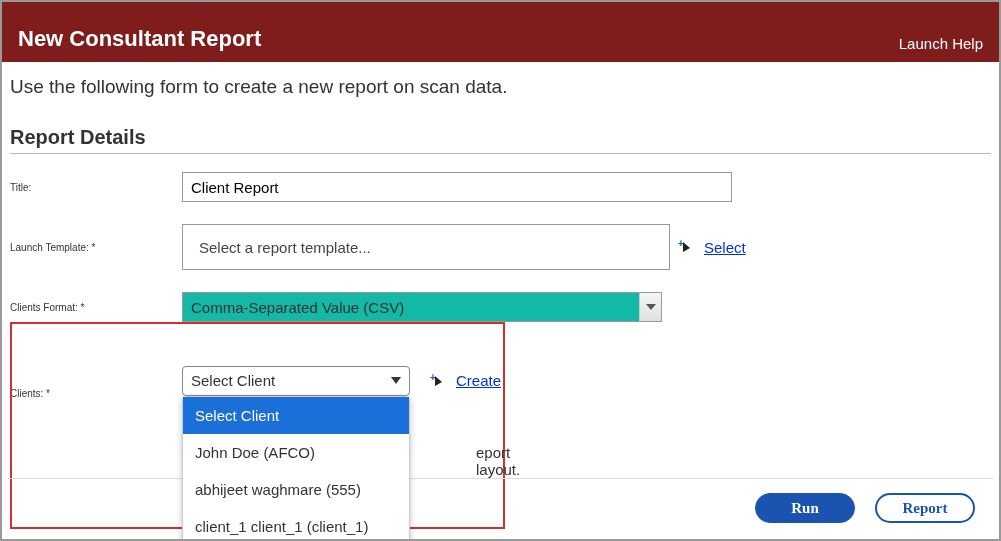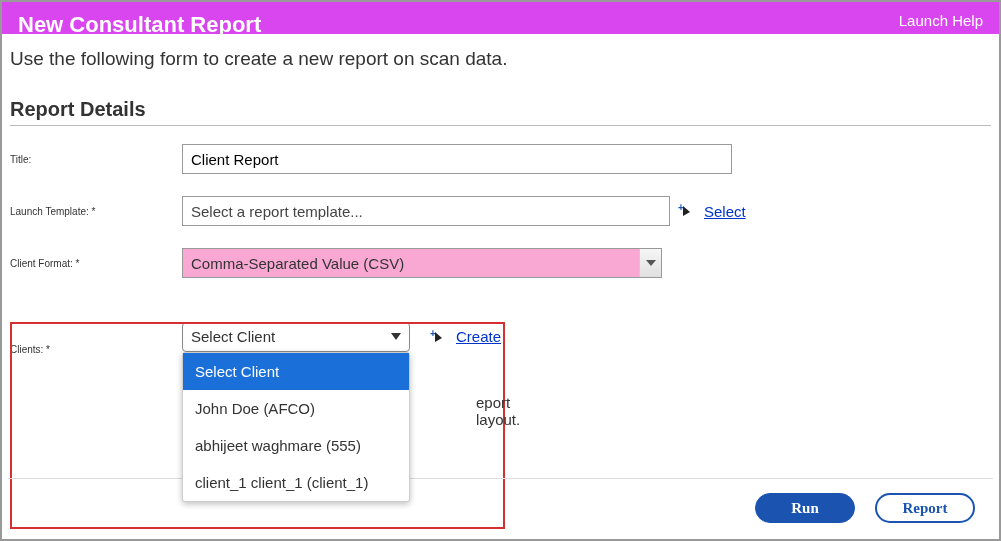--- a/index.html
+++ b/index.html
@@ -1,43 +1,43 @@
 <!DOCTYPE html>
 <html><head>
   <meta charset="utf-8">
   <style>
     * { box-sizing: border-box; margin: 0; padding: 0; }
     body { font-family: Arial, Helvetica, sans-serif; font-size: 14px; color: #333; background: #fff; }
     .window { width: 1001px; height: 541px; border: 2px solid #999; background: #fff; position: relative; overflow: hidden; }
     .header-bar {
-      background: #d946ef;
+      background: #7f1d1d;
       color: #fff;
       padding: 10px 16px;
       display: flex;
       justify-content: space-between;
-      align-items: flex-start;
-      height: 32px;
+      align-items: flex-end;
+      height: 60px;
     }
     .header-bar h1 { font-size: 22px; font-weight: bold; }
     .header-bar .help { font-size: 15px; }
     .content { padding: 14px 8px; }
     .intro { font-size: 19px; margin-bottom: 28px; }
     .section-title { font-size: 20px; font-weight: bold; border-bottom: 1px solid #bbb; padding-bottom: 4px; margin-bottom: 18px; }
     .form-row { display: flex; align-items: center; margin-bottom: 22px; }
     .form-label { width: 172px; font-size: 10px; }
     .text-input {
       width: 550px; height: 30px; border: 1px solid #999; padding: 4px 8px;
       font-size: 15px; font-family: inherit;
     }
     .readonly-input {
-      width: 488px; height: 30px; border: 1px solid #999; padding: 4px 8px;
+      width: 488px; height: 46px; border: 1px solid #999; padding: 4px 16px;
       font-size: 15px; background: #fff; display: flex; align-items: center; color: #444;
     }
     .select-box {
-      width: 480px; height: 30px; border: 1px solid #999; background: #f9a8d4;
+      width: 480px; height: 30px; border: 1px solid #999; background: #14b8a6;
       display: flex; align-items: center; justify-content: space-between; padding: 0 0 0 8px;
       font-size: 15px;
     }
     .select-box .chev-btn {
       width: 22px; height: 28px; background: linear-gradient(#f6f6f6,#e0e0e0);
       border-left: 1px solid #ccc; display: flex; align-items: center; justify-content: center;
     }
     .chev { width: 0; height: 0; border-left: 5px solid transparent; border-right: 5px solid transparent; border-top: 6px solid #555; }
     .action-link { color: #0033cc; text-decoration: underline; font-size: 15px; margin-left: 10px; }
     .pick-icon { display:inline-block; vertical-align:middle; margin-left:8px; color:#1a54b0; font-size:12px; position:relative; }
@@ -53,21 +53,21 @@
     }
     .client-select .chev2 { width: 0; height: 0; border-left: 5px solid transparent; border-right: 5px solid transparent; border-top: 7px solid #333; }
     .dropdown {
       position: absolute; top: 30px; left: 0; width: 228px; background: #fff;
       border: 1px solid #ccc; border-radius: 3px; box-shadow: 0 2px 6px rgba(0,0,0,0.25);
       z-index: 50;
     }
     .dropdown-item { padding: 10px 12px; font-size: 15px; cursor: pointer; }
     .dropdown-item.selected { background: #1a6fd8; color: #fff; }
     .hint-behind {
-      position: absolute; left: 294px; top: 72px; font-size: 15px; color: #333; z-index: 1;
+      position: absolute; left: 294px; top: 78px; font-size: 15px; color: #333; z-index: 1;
     }
     .footer-rule {
       position: absolute; left: 6px; right: 6px; top: 476px; border-top: 1px solid #ddd;
     }
     .footer-buttons {
       position: absolute; right: 24px; bottom: 16px; display: flex; gap: 20px;
     }
     .btn {
       min-width: 100px; height: 30px; border-radius: 16px; font-size: 15px; font-weight: bold;
       display: flex; align-items: center; justify-content: center; padding: 0 24px;
@@ -108,21 +108,21 @@
       <span class="pick-icon">
         <svg width="16" height="16" viewBox="0 0 16 16">
           <text x="0" y="8" font-size="10" fill="#1a54b0" font-weight="bold">+</text>
           <path d="M5 3 L5 13 L12 9 Z" fill="#222"></path>
         </svg>
       </span>
       <a class="action-link" href="#">Select</a>
     </div>
 
     <div class="form-row">
-      <div class="form-label">Client Format: *</div>
+      <div class="form-label">Clients Format: *</div>
       <div class="select-box">
         <span>Comma-Separated Value (CSV)</span>
         <span class="chev-btn">
           <span class="chev"></span>
         </span>
       </div>
     </div>
 
     <div class="form-row clients-area" style="margin-top:40px;">
       <div class="form-label" style="align-self:flex-start; margin-top:26px;">Clients: *</div>

